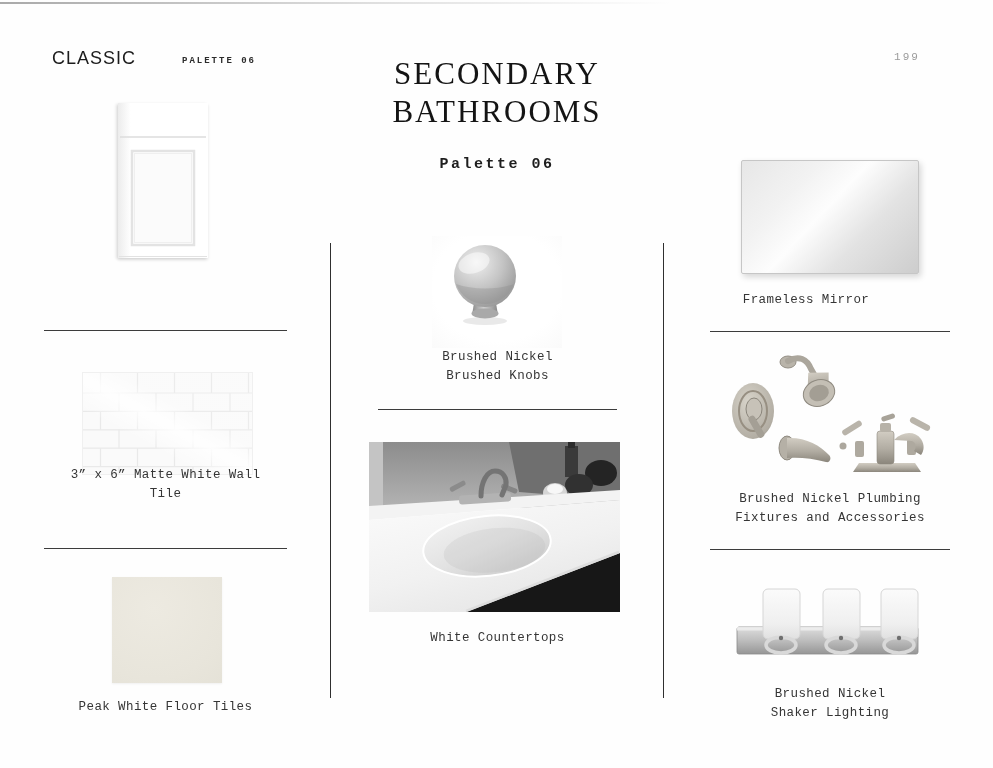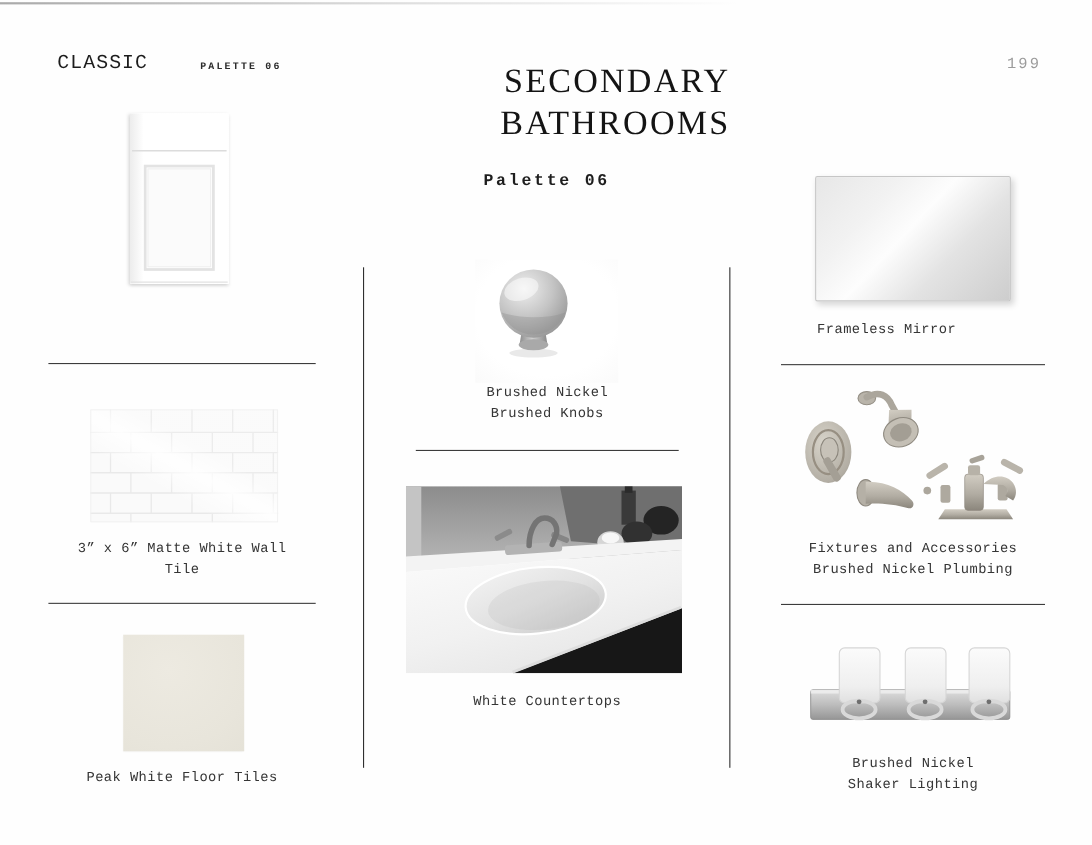--- a/index.html
+++ b/index.html
@@ -2,26 +2,26 @@
 <html><head>
 <meta charset="utf-8">
 <style>
   html,body{margin:0;padding:0;background:#ffffff;}
   #page{
     position:relative;width:993px;height:768px;background:#fefefe;
     font-family:"Liberation Mono","DejaVu Sans Mono",monospace;overflow:hidden;
   }
   .abs{position:absolute;}
   
-  .brand{left:52px;top:48px;font-family:Liberation Mono, monospace;
+  .brand{left:52px;top:48px;font-family:Liberation Sans, sans-serif;
     font-size:18px;letter-spacing:1px;color:#1c1c1c;}
   .palette-label{left:182px;top:56px;font-size:9px;font-weight:700;letter-spacing:2px;color:#2c2c2c;}
-  .page-number{left:896px;top:51px;width:70px;text-align:center;font-size:14px;
+  .page-number{left:872px;top:51px;width:70px;text-align:center;font-size:11px;
     letter-spacing:2px;color:#9b9b9b;}
-  .title{left:330px;top:55px;width:334px;text-align:right;
+  .title{left:330px;top:55px;width:334px;text-align:center;
     font-family:"Liberation Serif","DejaVu Serif",serif;font-size:31px;line-height:38px;
     letter-spacing:2px;color:#141414;}
   .subtitle{left:330px;top:156px;width:334px;text-align:center;font-size:15px;
     font-weight:700;letter-spacing:2.5px;color:#1e1e1e;}
   .scan-edge{left:0;top:2px;width:672px;height:1.5px;
     background:linear-gradient(to right,rgba(100,100,100,.55),rgba(150,150,150,.3) 55%,rgba(210,210,210,0));}
   
   .caption{font-size:12.5px;line-height:19px;letter-spacing:.4px;color:#353535;text-align:center;}
   .hdiv{height:1.4px;background:#3c3c3c;}
   .vdiv{width:1.2px;background:#2f2f2f;}
@@ -30,21 +30,21 @@
   .div-left-1{left:44px;top:330px;width:243px;}
   .div-left-2{left:44px;top:548px;width:243px;}
   .div-center{left:378px;top:409px;width:239px;}
   .div-right-1{left:710px;top:331px;width:240px;}
   .div-right-2{left:710px;top:549px;width:240px;}
   
   .fig-cabinet{left:118px;top:103px;width:90px;height:155px;
     box-shadow:-2px 1px 3px rgba(0,0,0,.10),0 2px 3px rgba(0,0,0,.10);}
   .cap-cabinet{left:44px;top:272px;width:243px;}
   .fig-walltile{left:82px;top:372px;width:171px;height:103px;}
-  .cap-walltile{left:44px;top:490px;width:243px;text-align:center;}
+  .cap-walltile{left:44px;top:466px;width:243px;text-align:center;}
   .fig-floortile{left:112px;top:577px;width:110px;height:106px;
     background:radial-gradient(120% 120% at 38% 30%,#edeae1 0%,#e8e5db 55%,#e2dfd4 100%);
     box-shadow:0 1px 2px rgba(0,0,0,.06);}
   .cap-floortile{left:24px;top:698px;width:283px;}
   .fig-knob{left:432px;top:236px;width:130px;height:112px;
     background:radial-gradient(90% 90% at 50% 45%,#ffffff 55%,#f7f7f7 100%);}
   .cap-knob{left:378px;top:348px;width:239px;}
   .fig-countertop{left:369px;top:442px;width:251px;height:170px;}
   .cap-countertop{left:378px;top:629px;width:239px;}
   .fig-mirror{left:741px;top:160px;width:176px;height:112px;border:1px solid #c6c6c6;border-radius:2px;
@@ -274,22 +274,22 @@
         <rect x="156" y="70" width="14" height="5" rx="2.5" fill="#a8a399" transform="rotate(-18 163 72)"></rect>
         <rect x="130" y="96" width="9" height="16" rx="2" fill="#aeA99f" fill-opacity="1" style="fill:#aea99f"></rect>
         <rect x="116" y="80" width="22" height="6" rx="3" fill="#b9b4aa" transform="rotate(-32 127 83)"></rect>
         <rect x="182" y="94" width="9" height="16" rx="2" fill="#aea99f"></rect>
         <rect x="184" y="76" width="22" height="6" rx="3" fill="#b9b4aa" transform="rotate(28 195 79)"></rect>
         <path d="M169,95 C178,86 190,86 196,94 C200,100 199,106 196,110 L189,106 C192,102 191,98 187,96 Z" fill="url(#nickelG)"></path>
       </g>
     </svg>
   </div>
   <div class="abs caption cap-plumbing">
+    <div>Brushed Nickel Plumbing</div>
     <div>Fixtures and Accessories</div>
-    <div>Brushed Nickel Plumbing</div>
   </div>
 
   <div class="abs fig-sconce">
     <svg width="185" height="85" viewBox="0 0 185 85">
       <defs>
         <linearGradient id="barG" x1="0" y1="0" x2="0" y2="1">
           <stop offset="0" stop-color="#dedede"></stop>
             <stop offset="0.5" stop-color="#bdbdbd"></stop>
             <stop offset="1" stop-color="#969696"></stop>
         </linearGradient>

